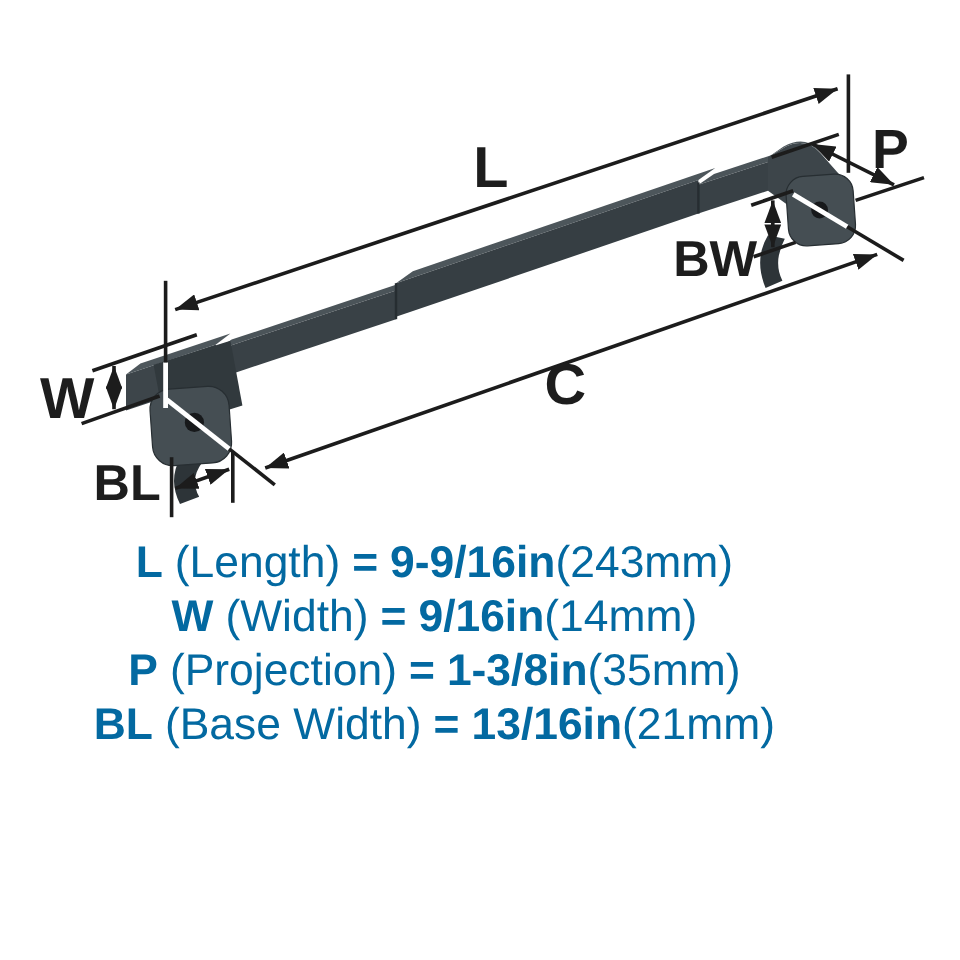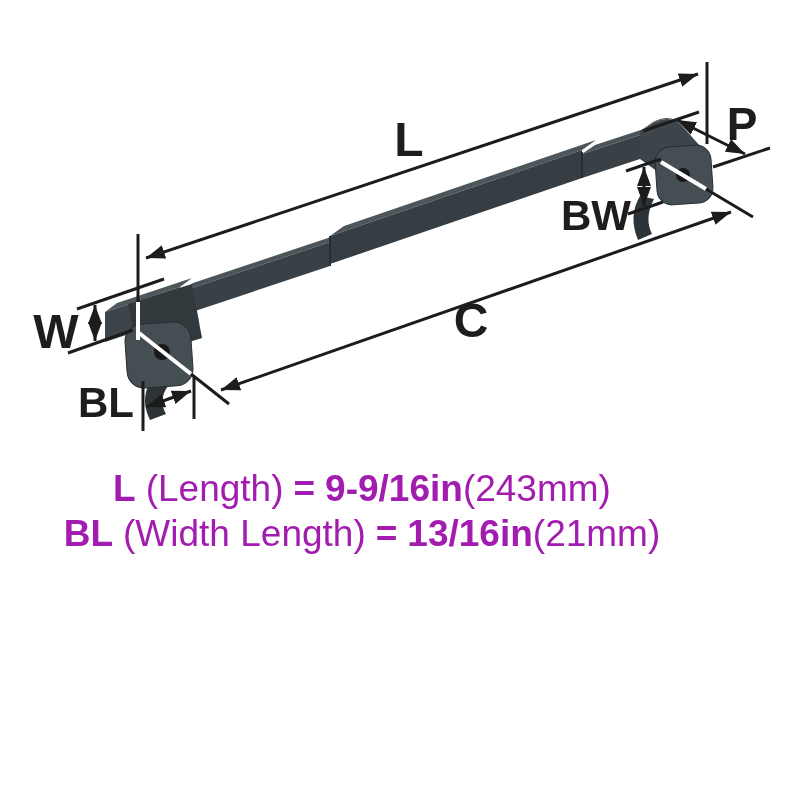--- a/index.html
+++ b/index.html
@@ -1,21 +1,21 @@
 <!DOCTYPE html>
 <html><head>
 <meta charset="utf-8">
 <style>
   html,body{margin:0;padding:0;background:#ffffff;}
   #stage{position:relative;width:800px;height:800px;background:#ffffff;overflow:hidden;
          font-family:"Liberation Sans", sans-serif;}
   #figure-svg{position:absolute;top:0;left:0;}
   .dim-label{font-family:"Liberation Sans", sans-serif;font-weight:700;fill:#1d1d1d;}
   #spec-list{position:absolute;top:446px;left:0;width:724px;text-align:center;
-             color:#a21caf;font-size:37px;line-height:45px;white-space:nowrap;margin-top:20px;}
+             color:#0369a1;font-size:37px;line-height:45px;white-space:nowrap;}
   .spec-row{height:45px;}
   .spec-row span{display:inline;}
   .sp-code{font-weight:700;margin-right:10px;}
   .sp-name{font-weight:400;margin-right:10px;}
   .sp-eq{font-weight:700;margin-right:10px;}
   .sp-imp{font-weight:700;}
   .sp-met{font-weight:400;}
 </style>
 </head>
 <body>
@@ -103,17 +103,23 @@
     <text class="dim-label" x="471" y="337" font-size="48" text-anchor="middle">C</text>
     <text class="dim-label" x="56" y="348" font-size="48" text-anchor="middle">W</text>
     <text class="dim-label" x="106" y="417" font-size="42" text-anchor="middle">BL</text>
   </svg>
 
   <div id="spec-list">
     <div class="spec-row">
       <span class="sp-code">L</span><span class="sp-name">(Length)</span><span class="sp-eq">=</span><span class="sp-imp">9-9/16in</span><span class="sp-met">(243mm)</span>
     </div>
     <div class="spec-row">
-      <span class="sp-code">BL</span><span class="sp-name">(Width Length)</span><span class="sp-eq">=</span><span class="sp-imp">13/16in</span><span class="sp-met">(21mm)</span>
+      <span class="sp-code">W</span><span class="sp-name">(Width)</span><span class="sp-eq">=</span><span class="sp-imp">9/16in</span><span class="sp-met">(14mm)</span>
+    </div>
+    <div class="spec-row">
+      <span class="sp-code">P</span><span class="sp-name">(Projection)</span><span class="sp-eq">=</span><span class="sp-imp">1-3/8in</span><span class="sp-met">(35mm)</span>
+    </div>
+    <div class="spec-row">
+      <span class="sp-code">BL</span><span class="sp-name">(Base Width)</span><span class="sp-eq">=</span><span class="sp-imp">13/16in</span><span class="sp-met">(21mm)</span>
     </div>
   </div>
 
 </div>
 
 </body></html>

